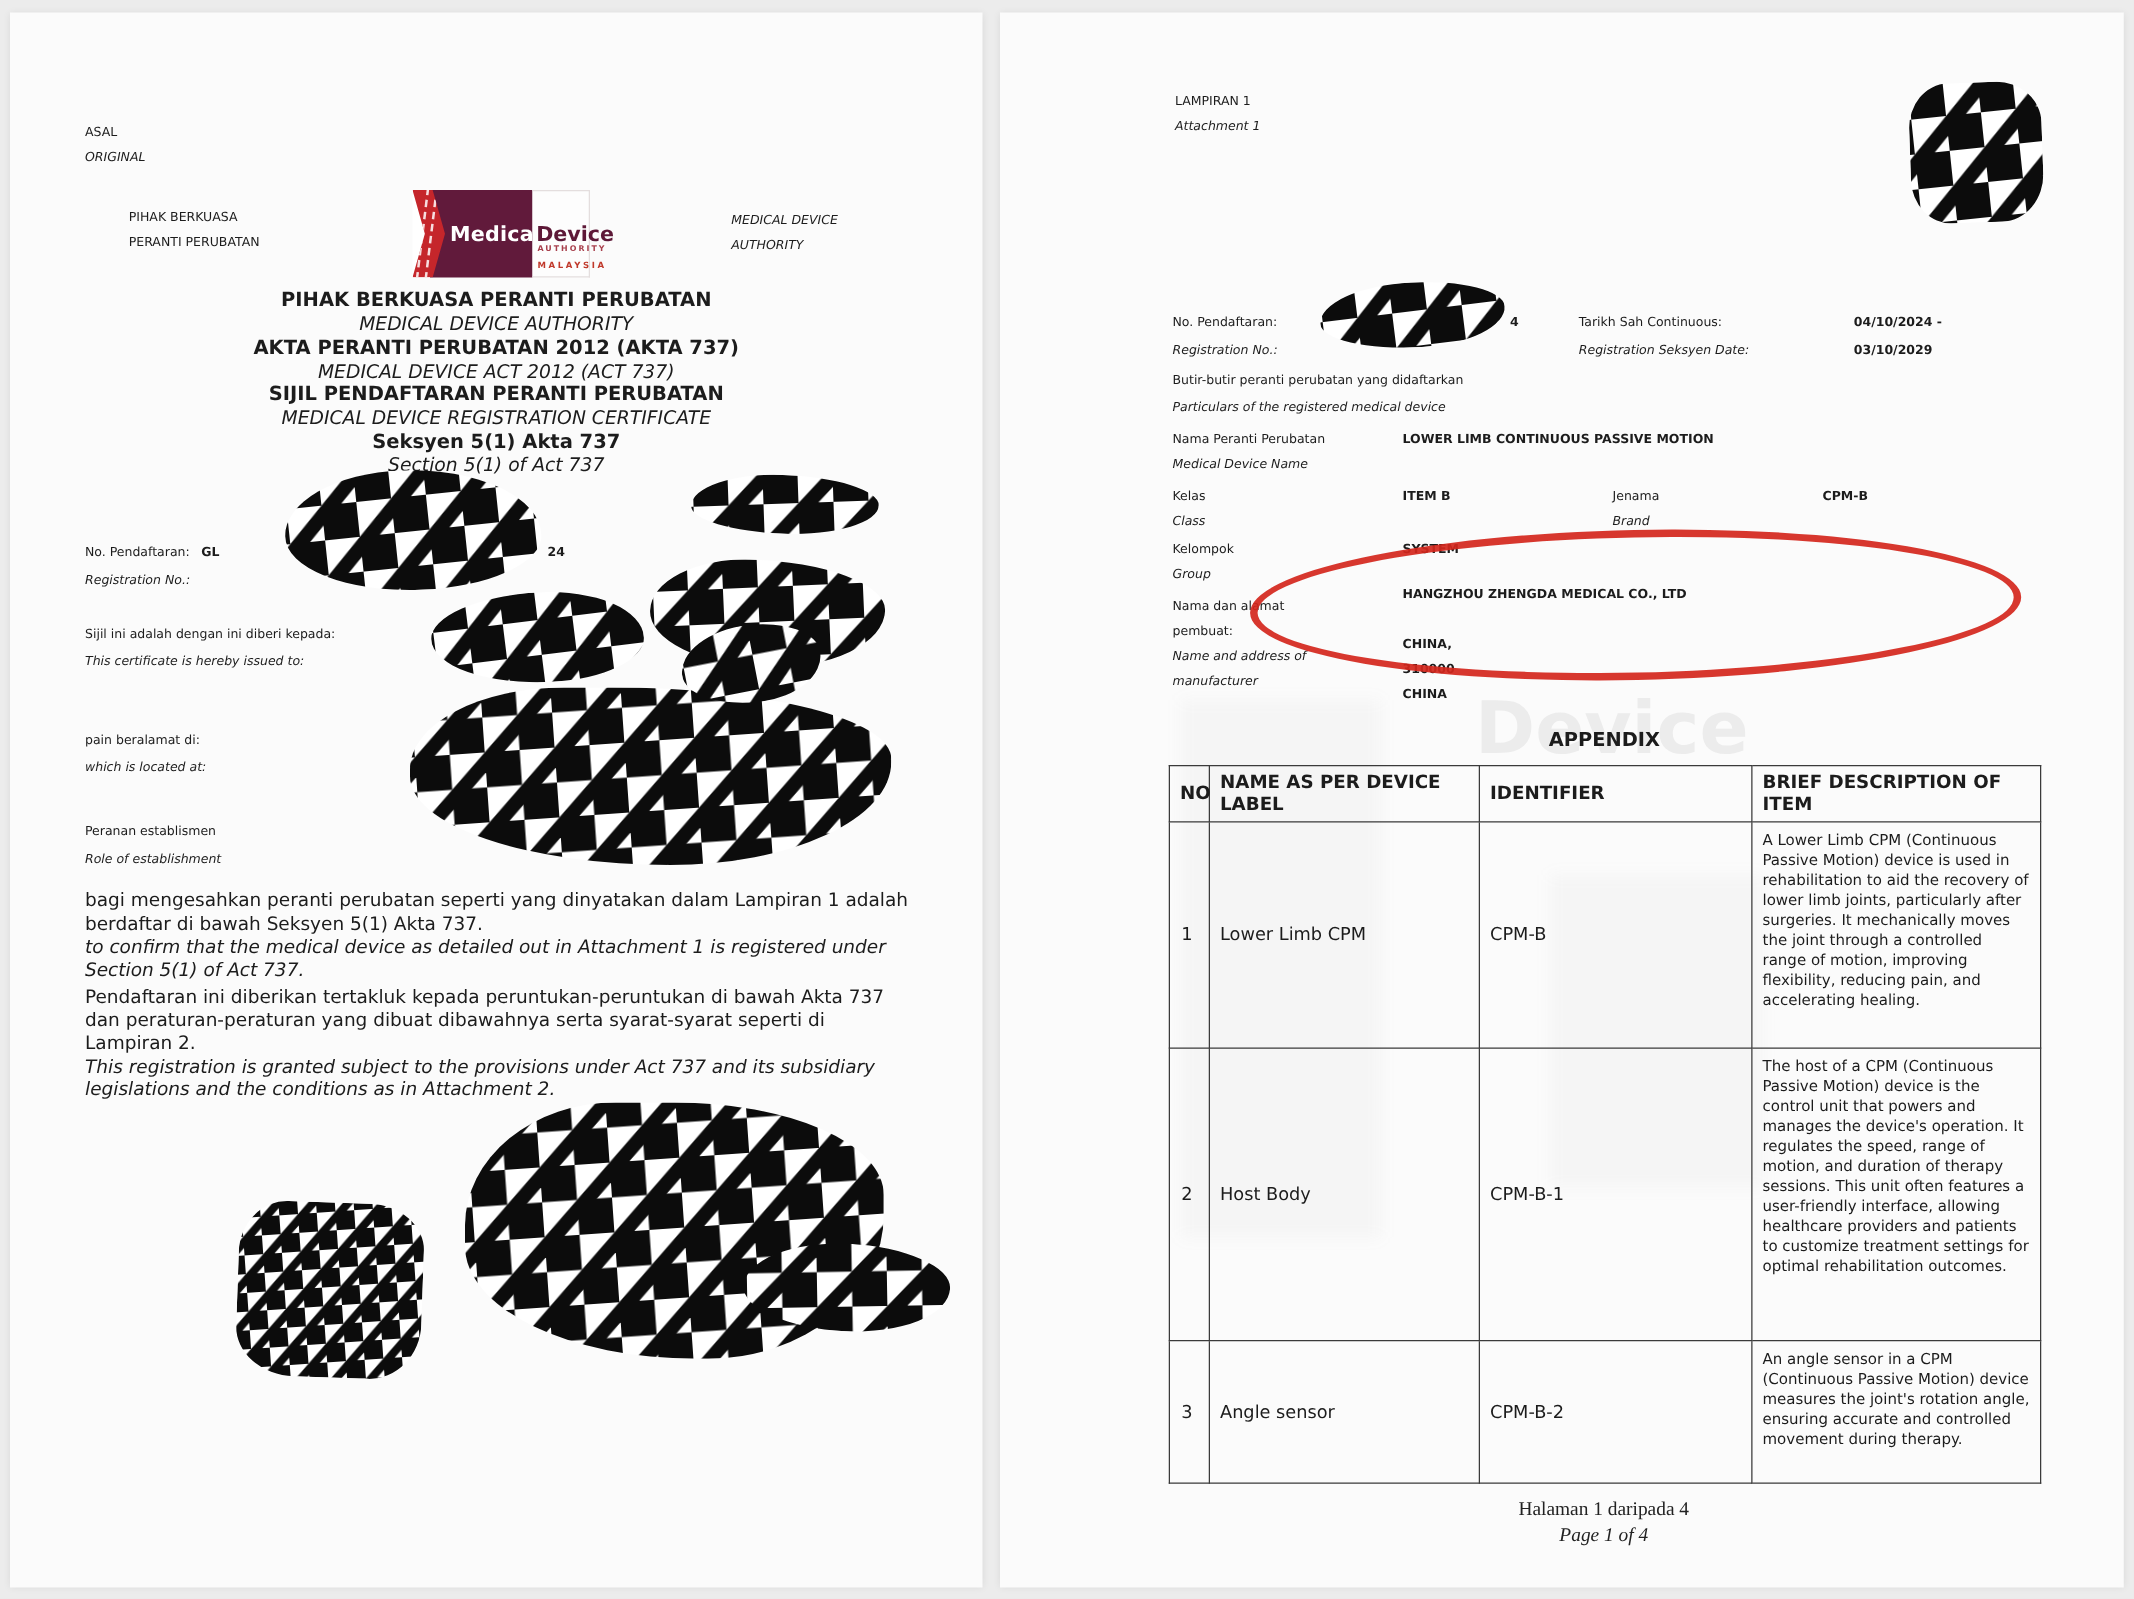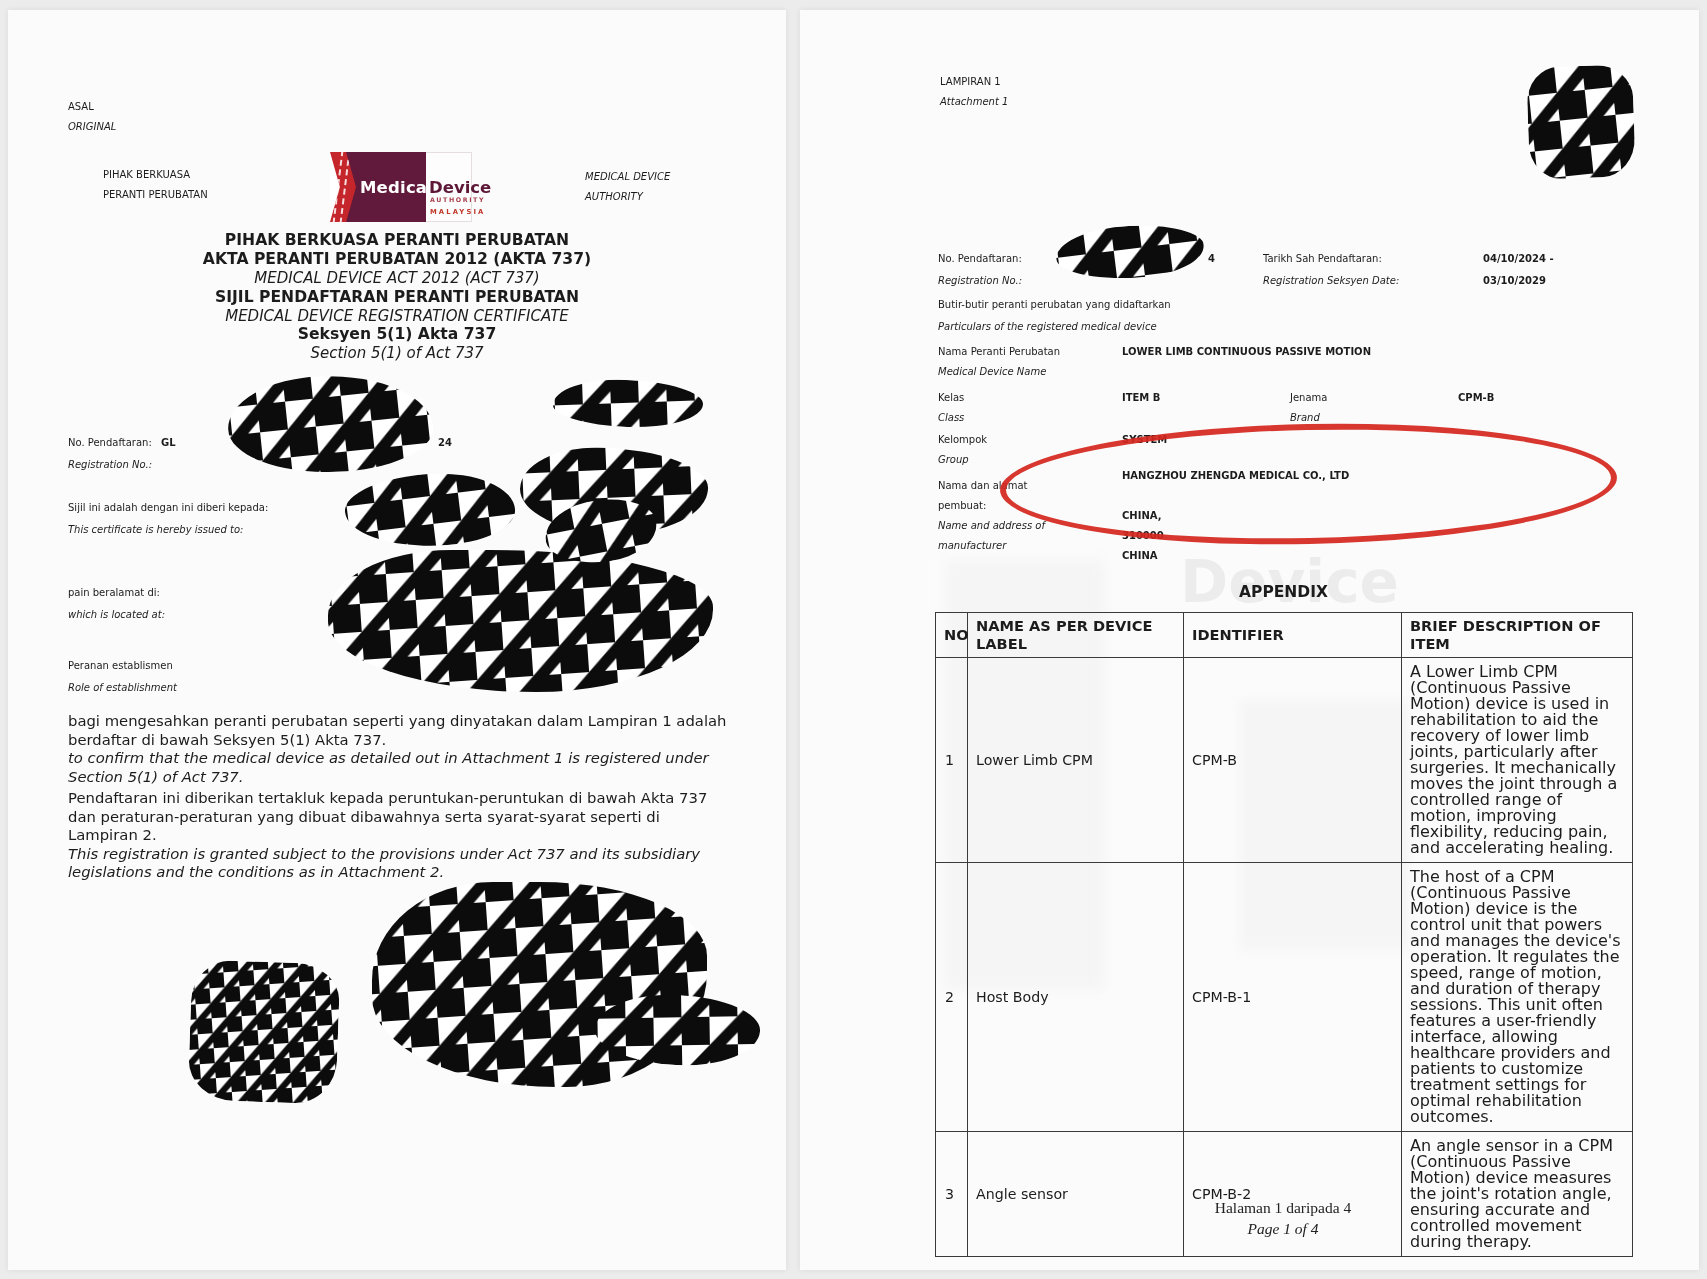--- a/index.html
+++ b/index.html
@@ -29,21 +29,21 @@
   .logo-authority{position:absolute;left:100px;top:44px;font-size:6.3px;font-weight:bold;color:#a8404d;letter-spacing:1.6px;}
   .logo-malaysia{position:absolute;left:100px;top:56px;font-size:6.8px;font-weight:bold;color:#c0392b;letter-spacing:2.1px;text-align:right;}
   
   .red-ellipse{position:absolute;left:1000px;top:424px;width:605px;height:108px;border:6px solid #d4261c;
                border-radius:50%;transform:rotate(-1.2deg);opacity:0.92;}
   
   .apx-table{position:absolute;left:935px;top:612px;border-collapse:collapse;table-layout:fixed;width:697px;
              font-size:14.2px;}
   .apx-table th,.apx-table td{border:1.6px solid #3a3a3a;vertical-align:middle;padding:4px 8px;}
   .apx-table th{text-align:left;font-size:14.6px;line-height:18px;}
-  .apx-table td.desc{font-size:16px;line-height:16px;vertical-align:top;padding:6px 8px;}
+  .apx-table td.desc{font-size:12px;line-height:16px;vertical-align:top;padding:6px 8px;}
   .apx-table td.no{text-align:left;padding-left:9px;}
   
   .wm-text{position:absolute;font-weight:bold;color:rgba(110,110,110,0.10);}
   .wm-box{position:absolute;background:rgba(140,140,140,0.055);filter:blur(6px);}
   .footer-serif{font-family:"Liberation Serif","DejaVu Serif",serif;font-size:15.5px;line-height:21px;text-align:center;color:#222;}
 </style>
 </head>
 <body>
 
 <div id="canvas">
@@ -89,20 +89,21 @@
     <div class="logo-device">Device</div>
     <div class="logo-authority">AUTHORITY</div>
     <div class="logo-malaysia">MALAYSIA</div>
   </div>
 
   <div class="abs sm i" style="left:585px;top:167px">MEDICAL DEVICE</div>
   <div class="abs sm i" style="left:585px;top:187px">AUTHORITY</div>
 
   <div class="abs" style="left:8px;top:231px;width:778px;text-align:center">
     <div class="title-line-b">PIHAK BERKUASA PERANTI PERUBATAN</div>
+    <div class="title-line-i">MEDICAL DEVICE AUTHORITY</div>
     <div class="title-line-b">AKTA PERANTI PERUBATAN 2012 (AKTA 737)</div>
     <div class="title-line-i">MEDICAL DEVICE ACT 2012 (ACT 737)</div>
     <div class="title-line-b">SIJIL PENDAFTARAN PERANTI PERUBATAN</div>
     <div class="title-line-i">MEDICAL DEVICE REGISTRATION CERTIFICATE</div>
     <div class="title-line-b">Seksyen 5(1) Akta 737</div>
     <div class="title-line-i">Section 5(1) of Act 737</div>
   </div>
 
   <div class="abs sm" style="left:68px;top:433px">
     <span>No. Pendaftaran:</span>
@@ -170,21 +171,21 @@
       <rect width="100%" height="100%" fill="url(#hd)"></rect>
     </svg>
 
   <div class="abs sm" style="left:938px;top:249px">No. Pendaftaran:</div>
   <div class="abs sm i" style="left:938px;top:271px">Registration No.:</div>
   <svg class="blob" style="left:1056px;top:226px;width:148px;height:52px;transform:rotate(-3deg);border-radius:50% 50% 46% 54%/56% 44% 56% 44%">
       <rect width="100%" height="100%" fill="url(#hd)"></rect>
     </svg>
   <div class="abs sm b" style="left:1208px;top:249px">4</div>
 
-  <div class="abs sm" style="left:1263px;top:249px">Tarikh Sah Pendaftaran:</div>
+  <div class="abs sm" style="left:1263px;top:249px">Tarikh Sah Continuous:</div>
   <div class="abs sm i" style="left:1263px;top:271px">Registration Seksyen Date:</div>
   <div class="abs sm b" style="left:1483px;top:249px">04/10/2024 -</div>
   <div class="abs sm b" style="left:1483px;top:271px">03/10/2029</div>
 
   <div class="abs sm" style="left:938px;top:295px">Butir-butir peranti perubatan yang didaftarkan</div>
   <div class="abs sm i" style="left:938px;top:317px">Particulars of the registered medical device</div>
 
   <div class="abs sm" style="left:938px;top:342px">Nama Peranti Perubatan</div>
   <div class="abs sm i" style="left:938px;top:362px">Medical Device Name</div>
   <div class="abs sm b" style="left:1122px;top:342px">LOWER LIMB CONTINUOUS PASSIVE MOTION</div>

